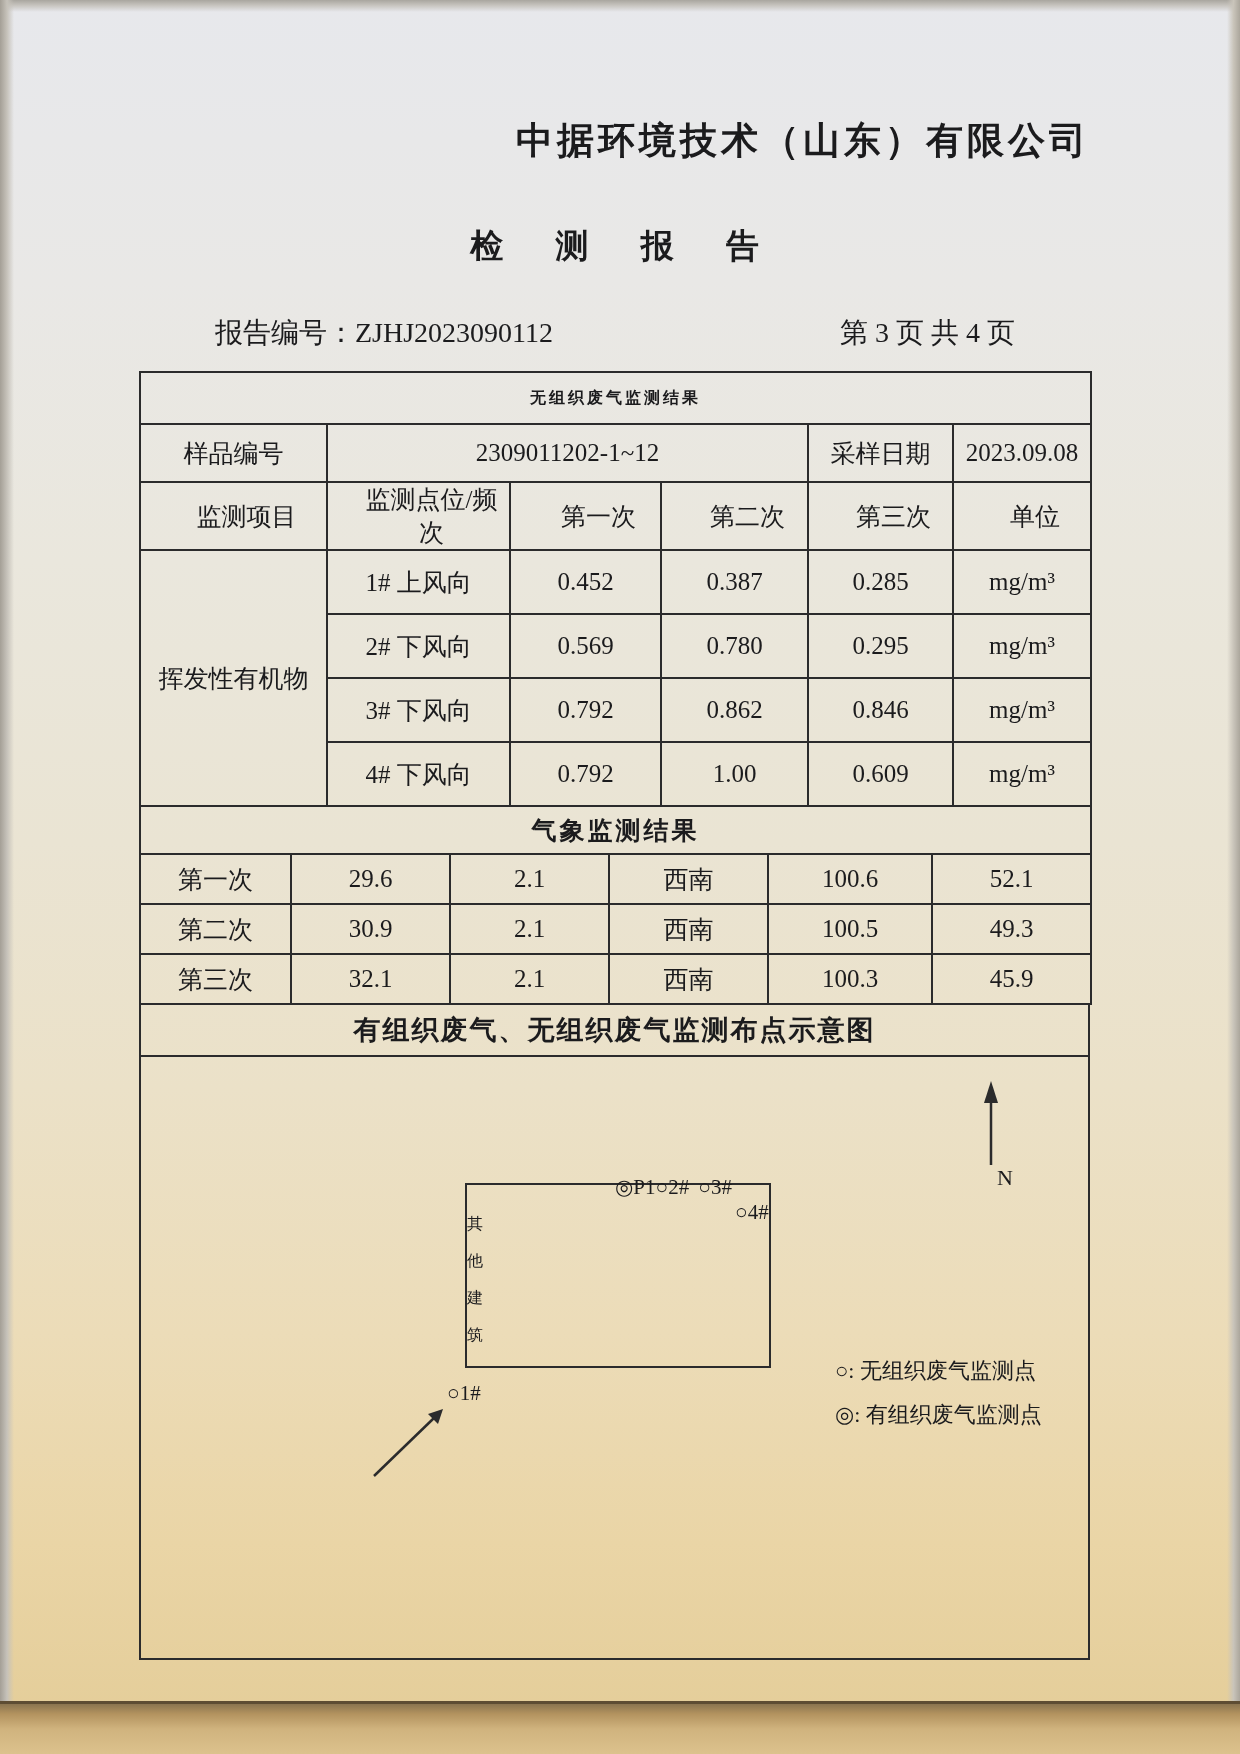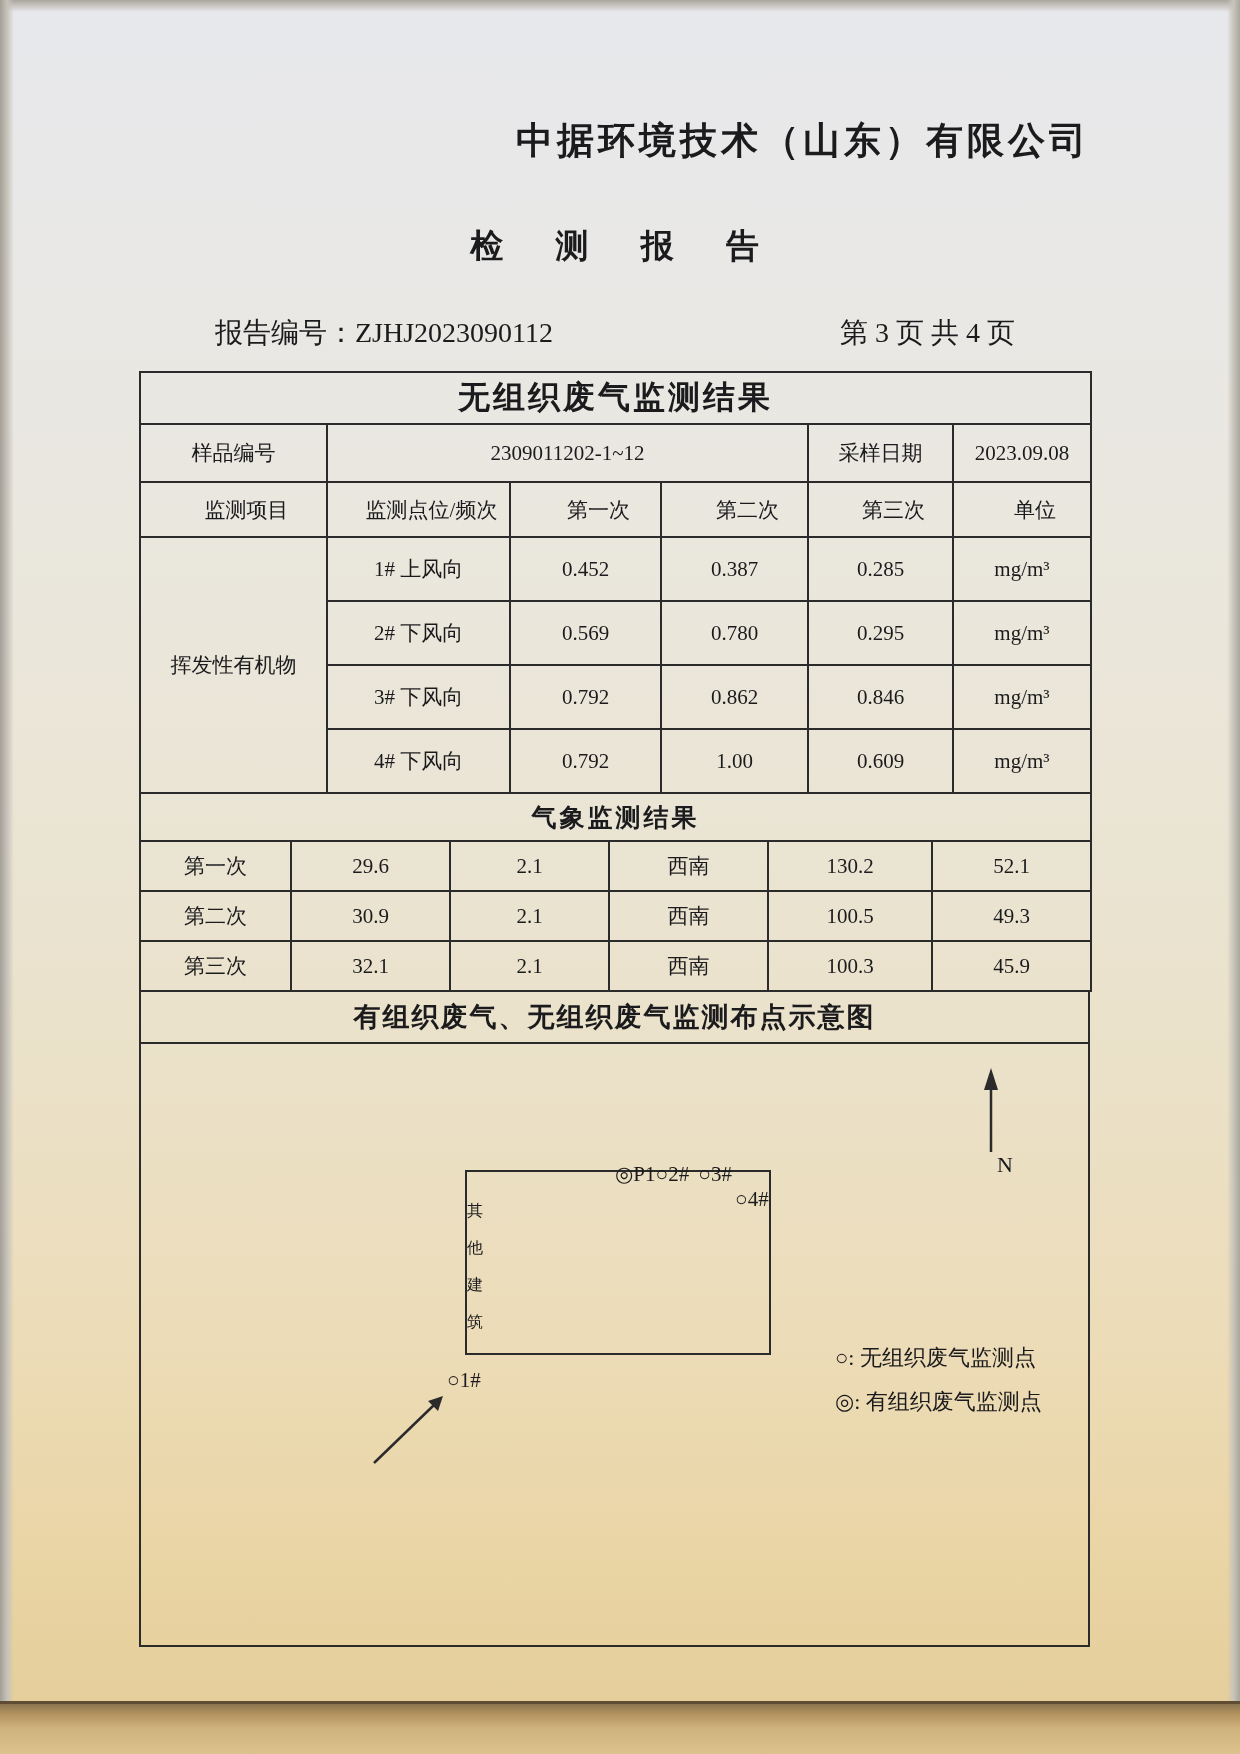--- a/index.html
+++ b/index.html
@@ -26,22 +26,22 @@
   .company{position:absolute;top:116px;left:0;width:100%;text-align:right;
     font-size:37px;font-weight:bold;letter-spacing:4px;}
   .doctitle{position:absolute;top:224px;left:0;width:100%;text-align:center;
     font-size:33px;font-weight:bold;letter-spacing:22px;text-indent:22px;}
   .report-row{position:absolute;top:314px;left:76px;width:800px;
     display:flex;justify-content:space-between;font-size:28px;}
   
   .doc-wrap{position:absolute;left:139px;top:371px;width:955px;}
   table{border-collapse:collapse;table-layout:fixed;width:951px;}
   td{border:2px solid #2b2b2c;text-align:center;vertical-align:middle;
-     font-size:21px;padding:0 2px;overflow:hidden;}
-  .t-title td{height:50px;font-size:32px;font-weight:bold;letter-spacing:3px;border-radius:20px;}
+     font-size:25px;padding:0 2px;overflow:hidden;}
+  .t-title td{height:50px;font-size:16px;font-weight:bold;letter-spacing:3px;border-radius:20px;}
   .row-sample td{height:56px;}
   .row-head td{height:53px;padding-left:28px;}
   .row-voc td{height:62px;}
   .wx-title td{height:46px;font-size:25px;font-weight:bold;letter-spacing:3px;}
   .wx-head td{height:53px;}
   .wx-row td{height:48px;}
   #weather{margin-top:-2px;}
   .section-title{margin-top:-2px;width:947px;border:2px solid #2b2b2c;height:50px;
     line-height:50px;text-align:center;font-size:27px;font-weight:bold;letter-spacing:2px;}
   
@@ -149,21 +149,21 @@
     </colgroup>
     <tbody>
         <tr class="wx-title">
       <td colspan="6">气象监测结果</td>
     </tr>
     <tr class="wx-row">
       <td>第一次</td>
       <td>29.6</td>
       <td>2.1</td>
       <td>西南</td>
-      <td>130.2</td>
+      <td>100.6</td>
       <td>52.1</td>
     </tr>
     <tr class="wx-row">
       <td>第二次</td>
       <td>30.9</td>
       <td>2.1</td>
       <td>西南</td>
       <td>100.5</td>
       <td>49.3</td>
     </tr>

